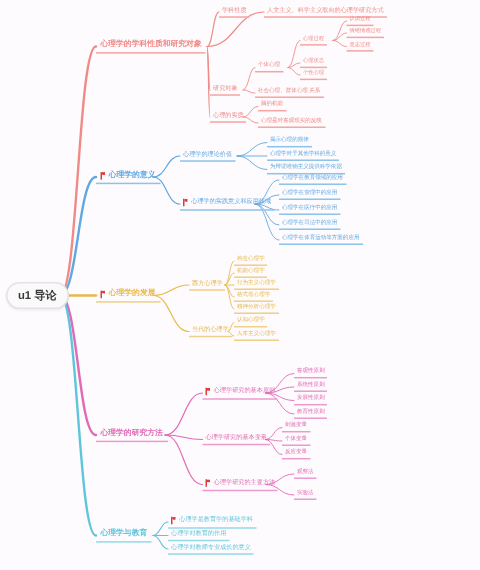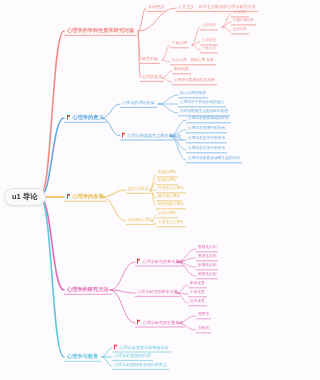--- a/index.html
+++ b/index.html
@@ -10,21 +10,21 @@
     overflow:hidden;
     position:relative;
   }
   #canvas{position:absolute;inset:0;}
   svg.links{position:absolute;left:0;top:0;width:300px;height:380px;pointer-events:none;}
   .node{
     position:absolute;
     white-space:nowrap;
     line-height:1.05;
     display:flex;
-    align-items:flex-end;
+    align-items:center;
     transform:translateY(-50%);
   }
   .node .txt{display:inline-block;}
   
   .root{
     background:#fafafa;
     border:1px solid #e2e2e2;
     border-radius:9px;
     padding:4px 7px;
     font-size:7.5px;

